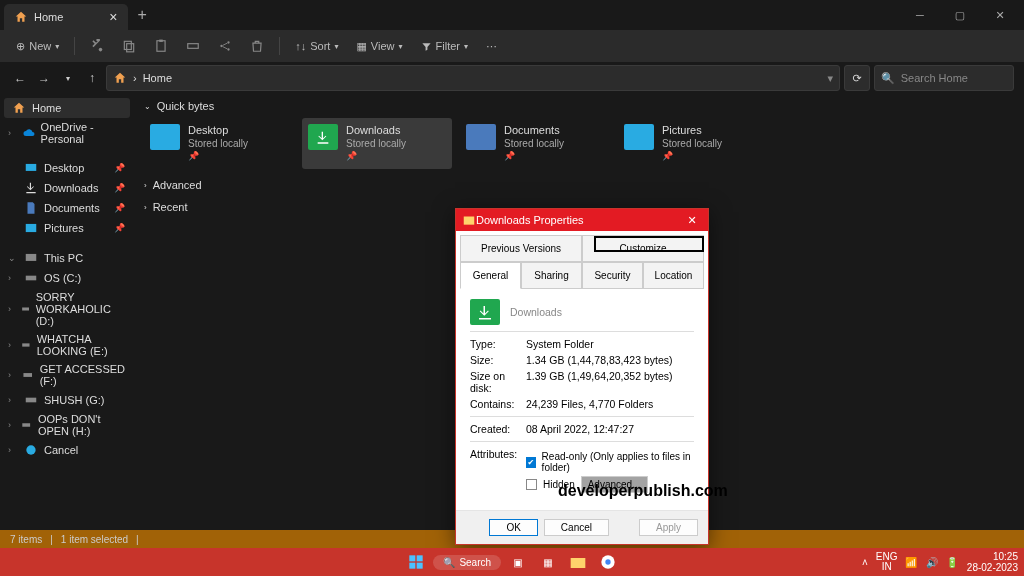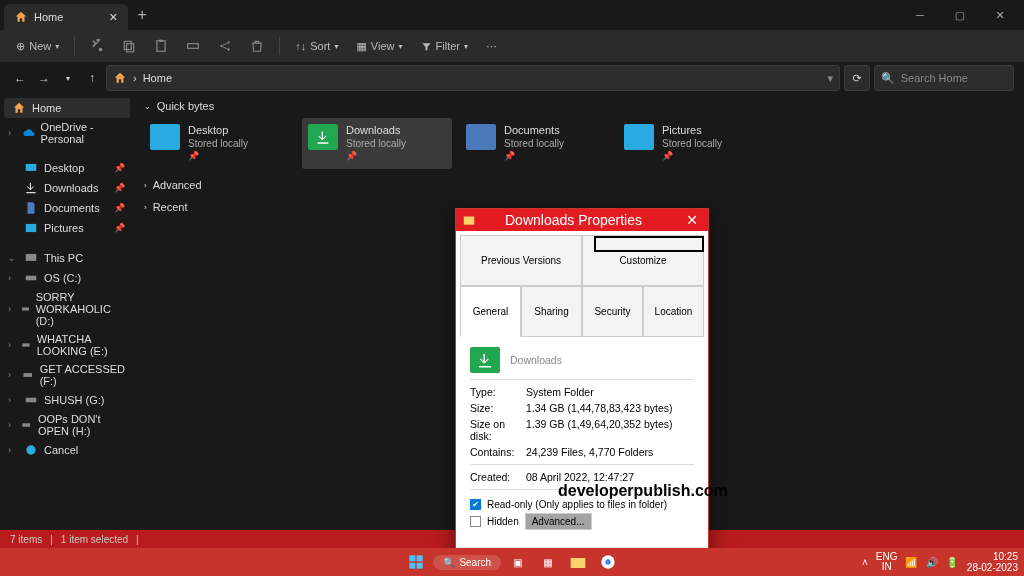--- a/index.html
+++ b/index.html
@@ -43,35 +43,35 @@
 .folders { display: flex; gap: 8px; flex-wrap: wrap; }
 .folder { display: flex; align-items: flex-start; gap: 8px; padding: 6px; width: 150px; border-radius: 3px; }
 .folder.selected { background: #3a3a3a; }
 .folder-ico { width: 30px; height: 26px; border-radius: 2px; display: flex; align-items: center; justify-content: center; }
 .folder-txt { font-size: 11px; line-height: 13px; }
 .folder-sub { color: #aaa; font-size: 10px; }
 .folder-pin { color: #888; font-size: 9px; }
 .more { display: flex; align-items: center; gap: 6px; font-size: 11px; color: #ddd; margin-top: 10px; }
 
 
-.status { position: absolute; bottom: 28px; left: 0; right: 0; height: 18px; background: #b91c1c; display: flex; align-items: center; padding: 0 10px; font-size: 10px; color: #ccc; gap: 8px; }
+.status { position: absolute; bottom: 28px; left: 0; right: 0; height: 18px; background: #a16207; display: flex; align-items: center; padding: 0 10px; font-size: 10px; color: #ccc; gap: 8px; }
 
 
 .taskbar { position: absolute; bottom: 0; left: 0; right: 0; height: 28px; background: #c7342b; display: flex; align-items: center; justify-content: center; gap: 4px; color: #fff; font-size: 10px; }
 .taskicon { width: 26px; height: 22px; display: flex; align-items: center; justify-content: center; }
 .search-pill { display: flex; align-items: center; gap: 4px; background: rgba(255,255,255,0.15); border-radius: 11px; padding: 2px 10px; }
 .tray { position: absolute; right: 6px; display: flex; align-items: center; gap: 8px; font-size: 10px; }
 .tray .time { text-align: right; line-height: 11px; }
 
 
 .dialog { position: absolute; left: 455px; top: 208px; width: 254px; background: #fff; color: #000; font-size: 10.5px; box-shadow: 0 4px 20px rgba(0,0,0,0.5); border: 1px solid #c7342b; }
-.dlg-title { height: 22px; background: #e31b23; color: #fff; display: flex; align-items: center; padding: 0 6px; font-size: 14px; gap: 29px; }
+.dlg-title { height: 22px; background: #e31b23; color: #fff; display: flex; align-items: center; padding: 0 6px; font-size: 11px; }
 .dlg-close { margin-left: auto; width: 20px; text-align: center; cursor: pointer; }
 .dlg-tabs { display: flex; flex-wrap: wrap; margin-top: 4px; position: relative; padding: 0 4px; }
-.dlg-tabs .tabcell { width: 33.33%; text-align: center; padding: 19px 0; border: 1px solid #ccc; font-size: 10px; background: #f3f3f3; }
+.dlg-tabs .tabcell { width: 33.33%; text-align: center; padding: 7px 0; border: 1px solid #ccc; font-size: 10px; background: #f3f3f3; }
 .dlg-tabs .tabcell.active { background: #fff; border-bottom: 1px solid #fff; position: relative; z-index: 2; }
 .highlight { position: absolute; right: 4px; top: 1px; width: 110px; height: 16px; border: 2px solid #000; z-index:3; pointer-events:none;}
 .dlg-body { padding: 10px 14px; }
 .dlg-row { display: flex; margin: 4px 0; }
 .dlg-row .lbl { width: 56px; }
 .dlg-row .val { flex: 1; }
 .dlg-hr { border-top: 1px solid #ddd; margin: 6px 0; }
 .dlg-icon-row { display:flex; align-items:center; gap:10px; }
 .dlg-icon { width:30px; height:26px; background:#20a74f; border-radius:2px; display:flex; align-items:center; justify-content:center;}
 .chk { display: flex; align-items: center; gap: 6px; font-size: 10px; margin:3px 0;}
@@ -389,20 +389,21 @@
         <span class="lbl">Contains:</span>
         <span class="val">24,239 Files, 4,770 Folders</span>
       </div>
     <div class="dlg-hr"></div>
     <div class="dlg-row">
         <span class="lbl">Created:</span>
         <span class="val">08 April 2022, 12:47:27</span>
       </div>
     <div class="dlg-hr"></div>
     <div class="dlg-row">
+      <span class="lbl">Attributes:</span>
       <span class="val">
         <div class="chk checked">
             <span class="box">✔</span>
             <span>Read-only (Only applies to files in folder)</span>
           </div>
         <div class="chk">
             <span class="box"></span>
             <span>Hidden</span>
           <span class="adv-btn">Advanced...</span>
         </div>

